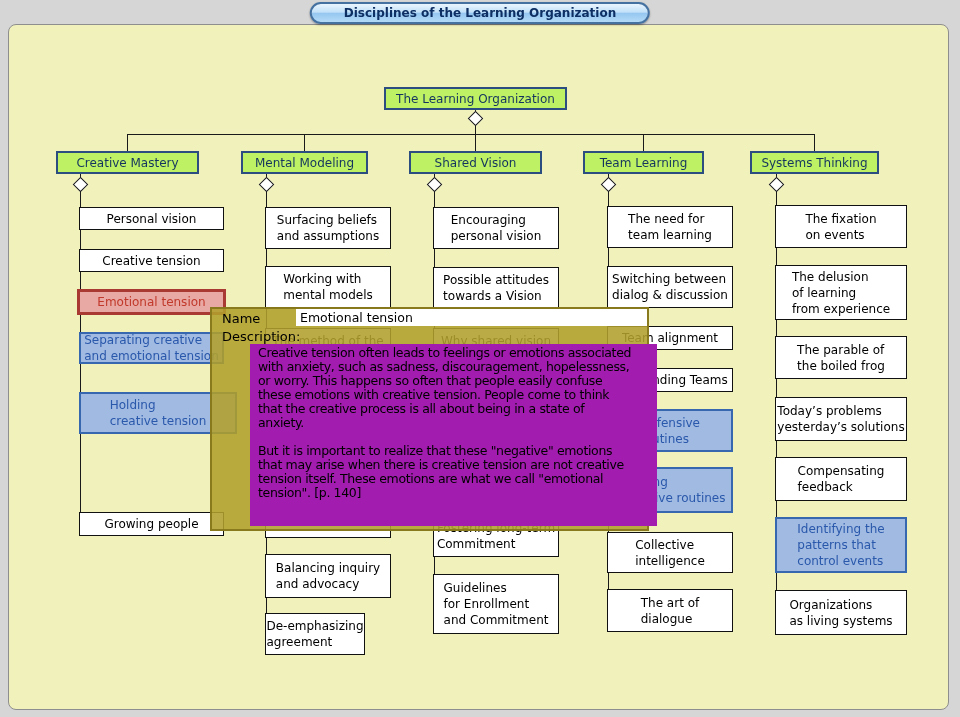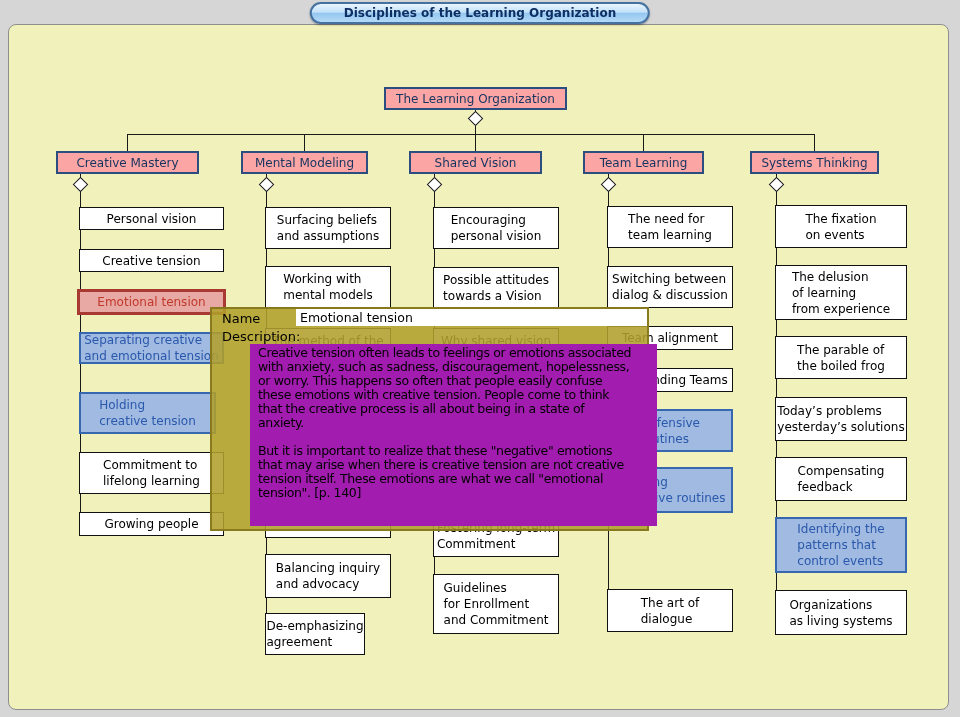--- a/index.html
+++ b/index.html
@@ -26,21 +26,21 @@
   }
 
   .node {
     position:absolute; display:flex; align-items:center; justify-content:center;
     background:#ffffff; border:1px solid #111; color:#000;
     font-size:12px; line-height:16px; white-space:pre-line; text-align:left;
     z-index:2; overflow:hidden;
   }
   .node.top { align-items:flex-start; padding-top:4px; }
   .cat {
-    background:#fca5a5; border:2px solid #2b4d80; color:#14345f; text-align:left;
+    background:#bef264; border:2px solid #2b4d80; color:#14345f; text-align:left;
   }
   .blue { background:#a0bae2; border:2px solid #3767ae; color:#2a58ab; }
   .red  { background:#e8a8a4; border:3px solid #a93a33; color:#c0392b; }
 
   .popup {
     position:absolute; left:210px; top:307px; width:439px; height:224px;
     background:rgba(177,159,44,0.88); border:2px solid rgba(132,116,26,0.9);
     z-index:10;
   }
   .popup-label { position:absolute; font-size:13px; color:#000; }
@@ -97,24 +97,22 @@
   <div class="node cat" style="left:232px;top:126px;width:127px;height:23px">Mental Modeling</div>
   <div class="node cat" style="left:400px;top:126px;width:133px;height:23px">Shared Vision</div>
   <div class="node cat" style="left:574px;top:126px;width:121px;height:23px">Team Learning</div>
   <div class="node cat" style="left:741px;top:126px;width:129px;height:23px">Systems Thinking</div>
 
   <div class="node" style="left:70px;top:182px;width:145px;height:23px">Personal vision</div>
   <div class="node" style="left:70px;top:224px;width:145px;height:23px">Creative tension</div>
   <div class="node red" style="left:68px;top:264px;width:149px;height:26px">Emotional tension</div>
   <div class="node blue" style="left:70px;top:307px;width:145px;height:32px">Separating creative
 and emotional tension</div>
-  <div class="node blue" style="left:70px;top:367px;width:137px;height:42px">Holding
+  <div class="node blue" style="left:70px;top:367px;width:158px;height:42px">Holding
 creative tension</div>
-  <div class="node" style="left:70px;top:427px;width:145px;height:42px">Commitment to
-lifelong learning</div>
   <div class="node" style="left:70px;top:487px;width:145px;height:24px">Growing people</div>
 
   <div class="node" style="left:256px;top:182px;width:126px;height:42px">Surfacing beliefs
 and assumptions</div>
   <div class="node" style="left:256px;top:241px;width:126px;height:42px">Working with
 mental models</div>
   <div class="node top" style="left:256px;top:303px;width:126px;height:42px">The method of the</div>
   <div class="node" style="left:256px;top:469px;width:126px;height:44px">vs Theory-in-use</div>
   <div class="node" style="left:256px;top:529px;width:126px;height:44px">Balancing inquiry
 and advocacy</div>
@@ -135,20 +133,22 @@
   <div class="node" style="left:598px;top:181px;width:126px;height:42px">The need for
 team learning</div>
   <div class="node" style="left:598px;top:241px;width:126px;height:42px">Switching between
 dialog &amp; discussion</div>
   <div class="node" style="left:598px;top:301px;width:126px;height:24px">Team alignment</div>
   <div class="node" style="left:598px;top:343px;width:126px;height:24px">Outstanding Teams</div>
   <div class="node blue" style="left:598px;top:384px;width:126px;height:43px">Defensive
 routines</div>
   <div class="node blue" style="left:598px;top:442px;width:126px;height:46px">Defusing
 defensive routines</div>
+  <div class="node" style="left:598px;top:507px;width:126px;height:41px">Collective
+intelligence</div>
   <div class="node" style="left:598px;top:564px;width:126px;height:43px">The art of
 dialogue</div>
 
   <div class="node" style="left:766px;top:180px;width:132px;height:43px">The fixation
 on events</div>
   <div class="node" style="left:766px;top:240px;width:132px;height:55px">The delusion
 of learning
 from experience</div>
   <div class="node" style="left:766px;top:311px;width:132px;height:43px">The parable of
 the boiled frog</div>

